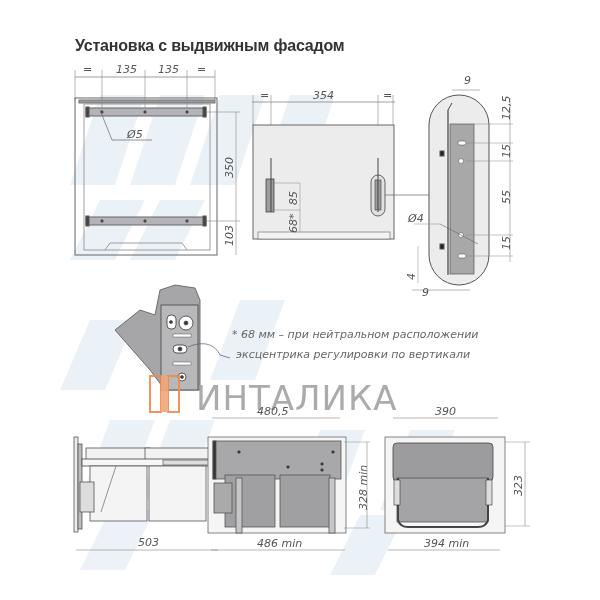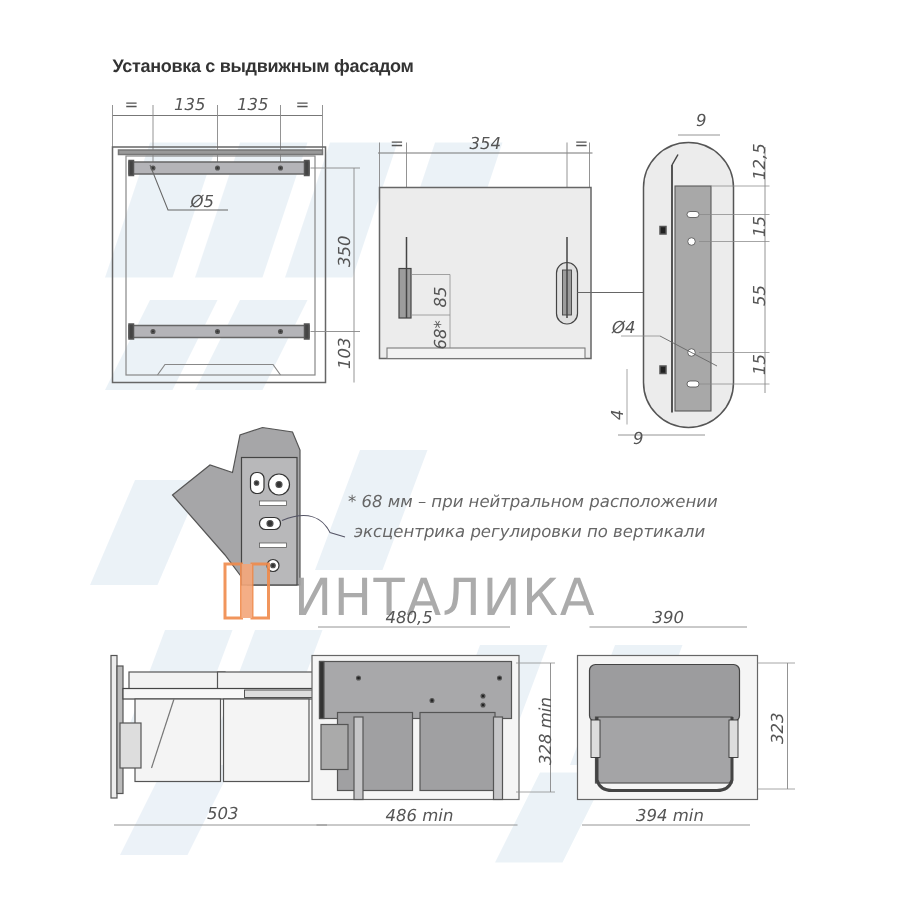--- a/index.html
+++ b/index.html
@@ -1,18 +1,18 @@
 <!DOCTYPE html>
 <html><head>
   <meta charset="utf-8">
   <style>
     html, body { margin:0; padding:0; background:#ffffff; }
     body { width:600px; height:600px; position:relative; overflow:hidden;
            font-family:"Liberation Sans", sans-serif; }
-    .title { position:absolute; left:75px; top:37px; font-size:12px; font-weight:bold;
+    .title { position:absolute; left:75px; top:37px; font-size:16px; font-weight:bold;
              color:#333; letter-spacing:-0.2px; }
     svg.drawing { position:absolute; left:0; top:0; }
     .dim { font-family:"DejaVu Sans", sans-serif; font-style:italic; fill:#555;
            font-size:11px; font-weight:300; }
     .note { font-family:"DejaVu Sans", sans-serif; font-style:italic; fill:#666; font-size:11px; }
     .logo-text { font-family:"DejaVu Sans", sans-serif; fill:#a3a3a3; font-size:34px; letter-spacing:1px; }
   </style>
 </head>
 <body>
 

